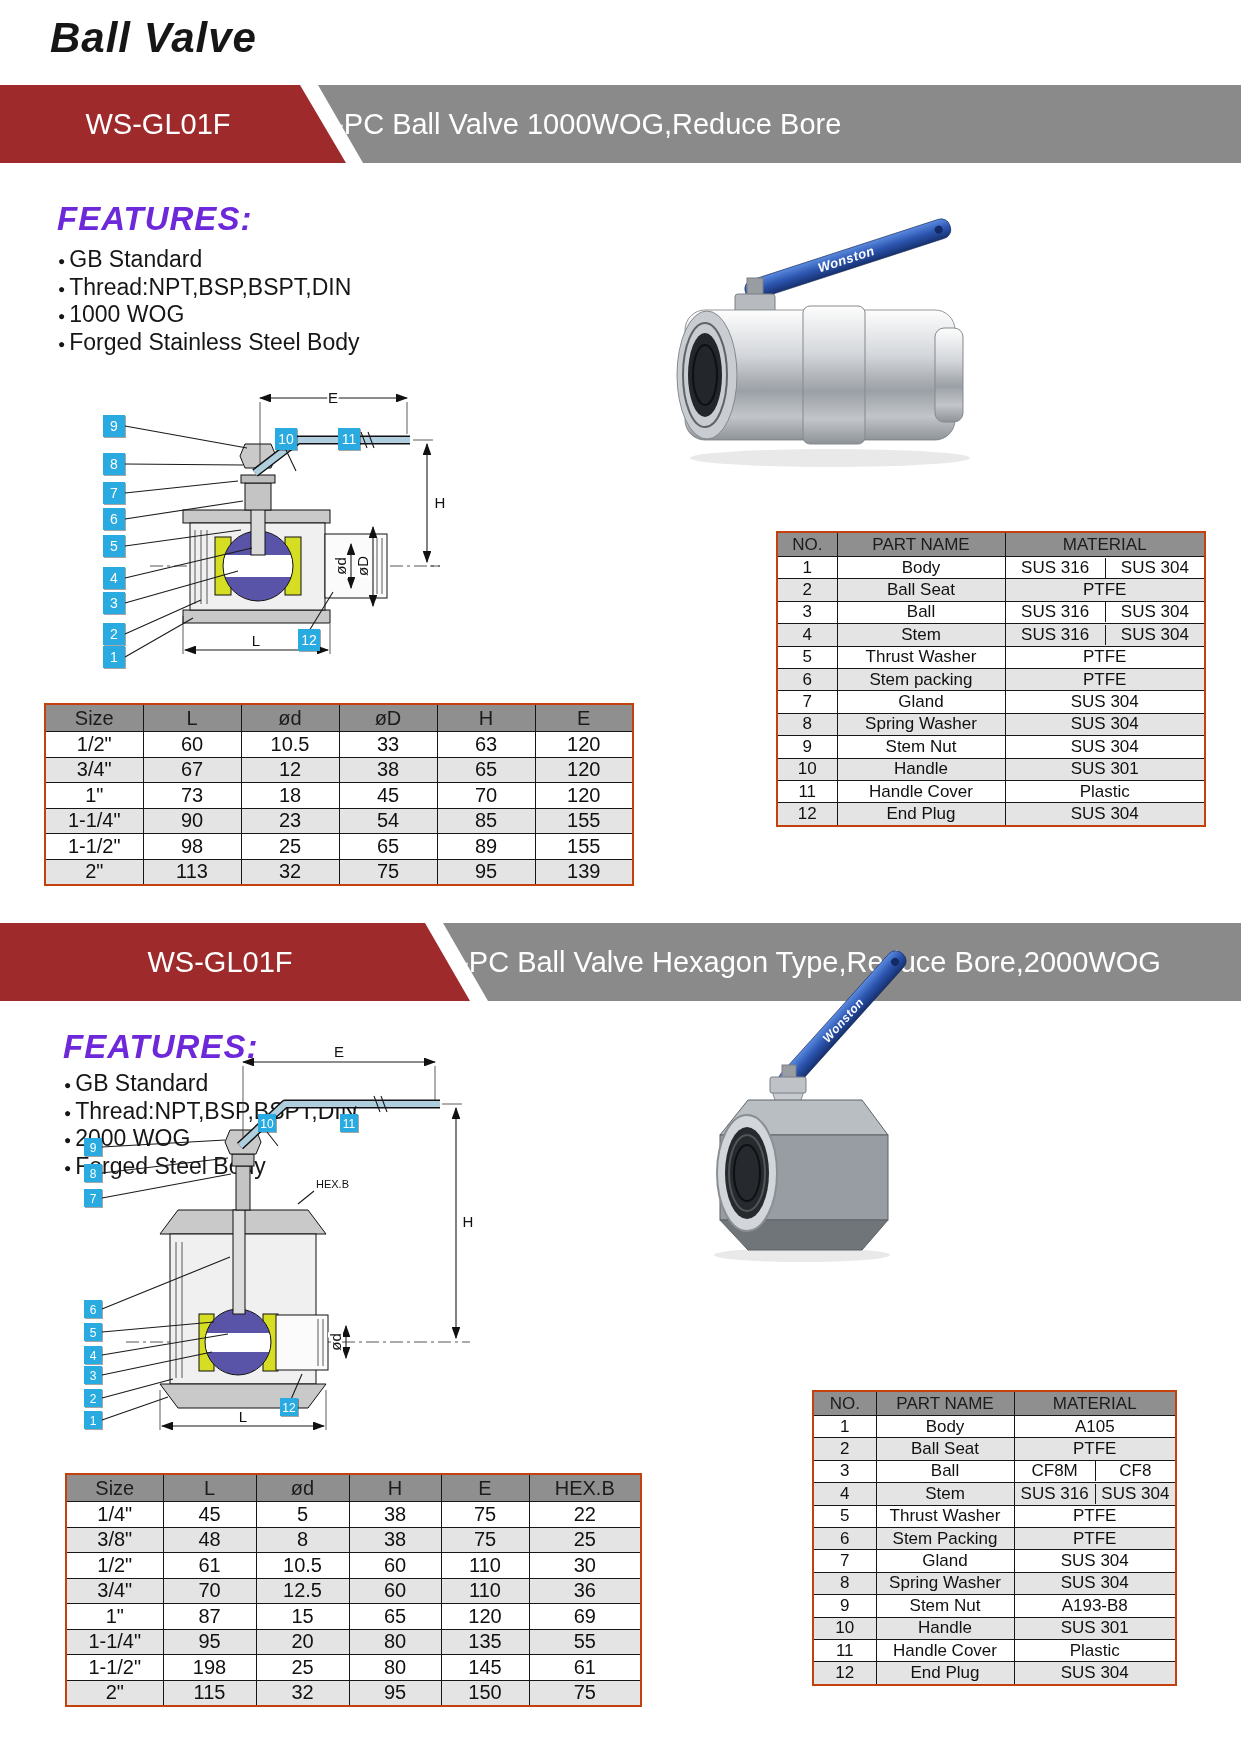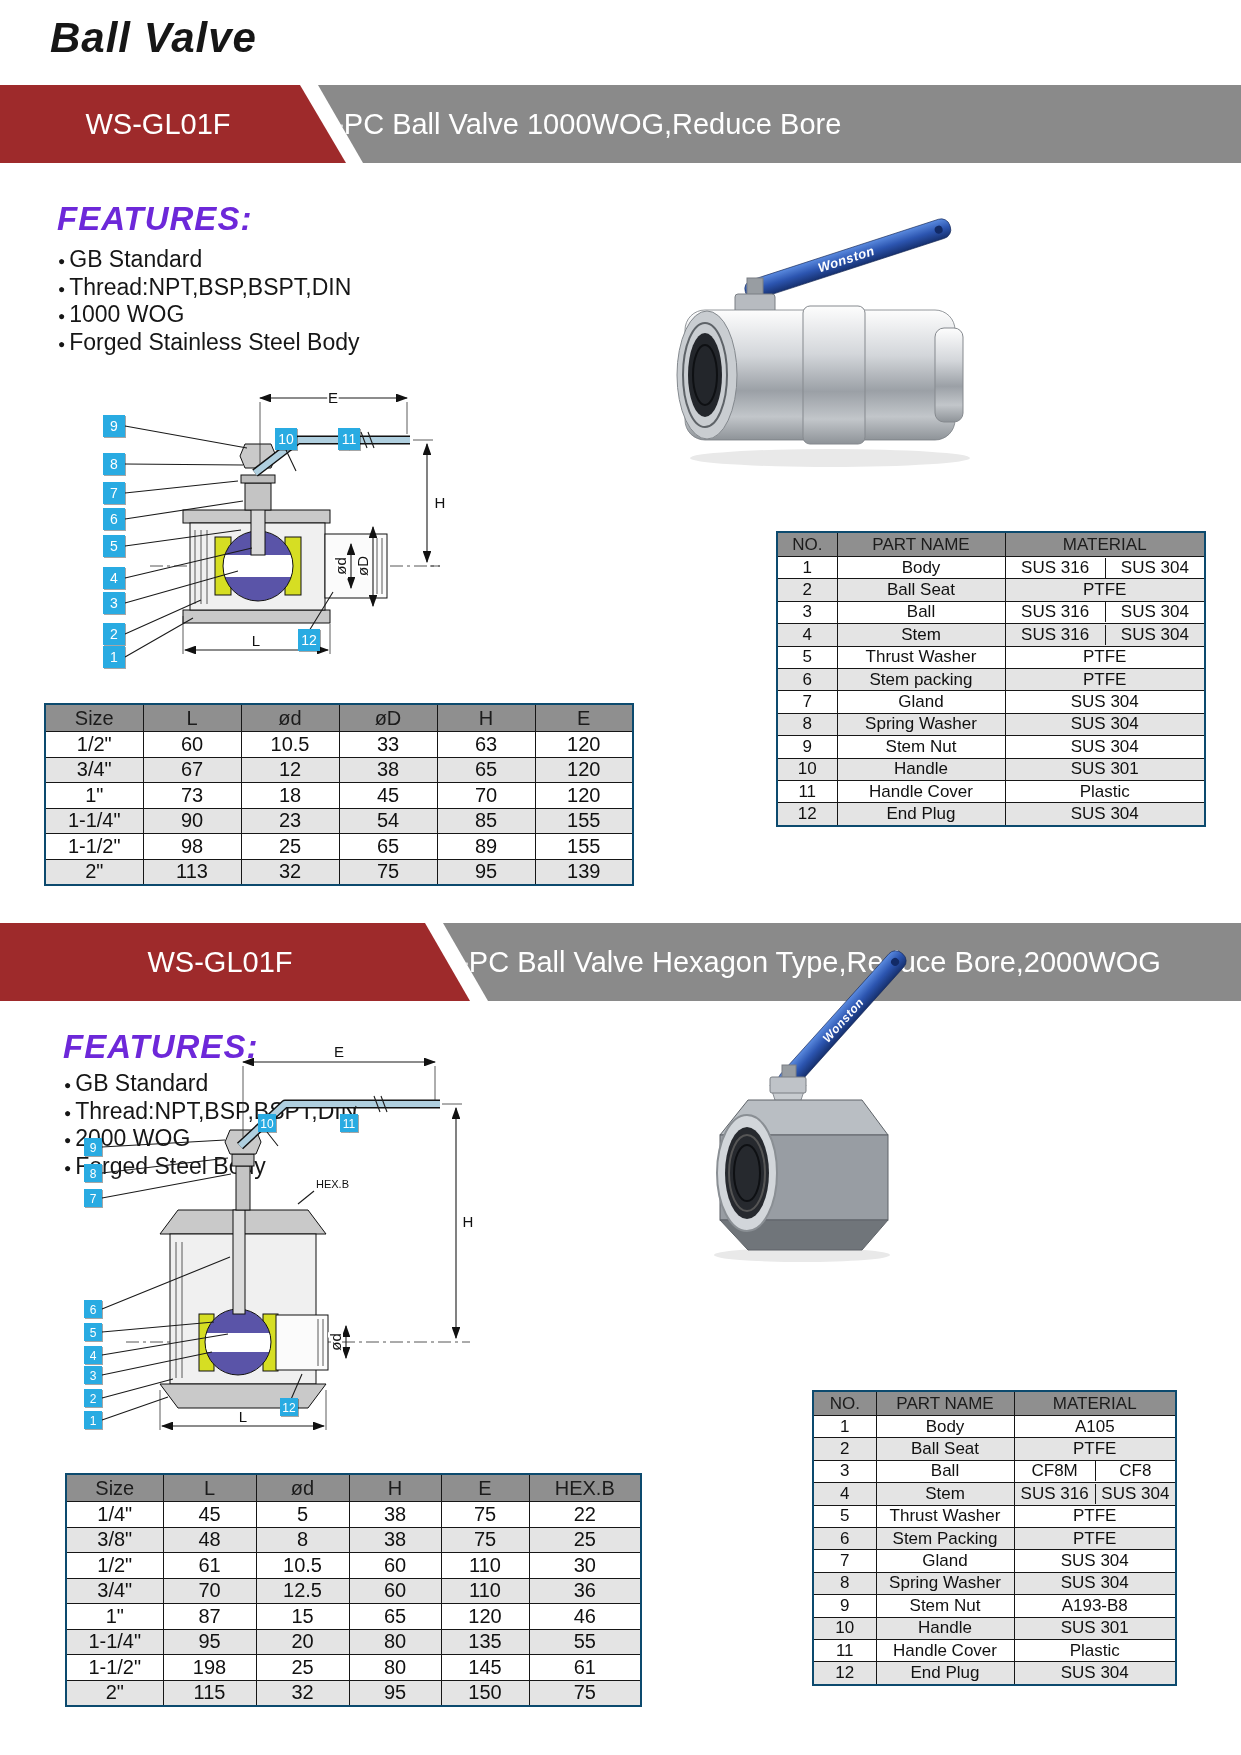--- a/index.html
+++ b/index.html
@@ -17,21 +17,21 @@
   #b1 .banner-red{left:0;width:346px;-webkit-clip-path:polygon(0 0,300px 0,346px 100%,0 100%);clip-path:polygon(0 0,300px 0,346px 100%,0 100%);padding-right:30px;box-sizing:border-box;}
   #b1 .banner-gray{left:318px;width:923px;-webkit-clip-path:polygon(0 0,100% 0,100% 100%,45px 100%);clip-path:polygon(0 0,100% 0,100% 100%,45px 100%);}
   #b2 .banner-red{left:0;width:470px;-webkit-clip-path:polygon(0 0,425px 0,470px 100%,0 100%);clip-path:polygon(0 0,425px 0,470px 100%,0 100%);padding-right:30px;box-sizing:border-box;}
   #b2 .banner-gray{left:443px;width:798px;-webkit-clip-path:polygon(0 0,100% 0,100% 100%,45px 100%);clip-path:polygon(0 0,100% 0,100% 100%,45px 100%);}
 
   .features-h{position:absolute;font-size:33px;font-style:italic;font-weight:bold;letter-spacing:1px;color:#6d28d9;}
   .features-l{position:absolute;list-style:none;margin:0;padding:0;font-size:23px;line-height:23.5px;color:#161616;}
   .features-l li::before{content:"●";font-size:12px;margin-right:4px;position:relative;top:-2px;}
 
   table{position:absolute;border-collapse:collapse;table-layout:fixed;text-align:center;
-        color:#111;border:2px solid #0c4a6e;}
+        color:#111;border:2px solid #c2410c;}
   th,td{border:1.4px solid #161616;font-weight:normal;white-space:nowrap;overflow:hidden;padding:0;}
   thead th{background:#8F8F8F;color:#1c1c1c;}
   tr.alt td{background:#E4E4E4;}
   .size-table{font-size:20px;}
   .size-table th{height:26px;}
   .size-table td{height:24.5px;}
   .parts-table{font-size:17px;}
   .parts-table th{height:23px;}
   .parts-table td{height:21.4px;}
   td.split span{display:inline-block;width:50%;box-sizing:border-box;}
@@ -565,21 +565,21 @@
           <td>60</td>
           <td>110</td>
           <td>36</td>
         </tr>
         <tr>
           <td>1"</td>
           <td>87</td>
           <td>15</td>
           <td>65</td>
           <td>120</td>
-          <td>46</td>
+          <td>69</td>
         </tr>
         <tr class="alt">
           <td>1-1/4"</td>
           <td>95</td>
           <td>20</td>
           <td>80</td>
           <td>135</td>
           <td>55</td>
         </tr>
         <tr>

